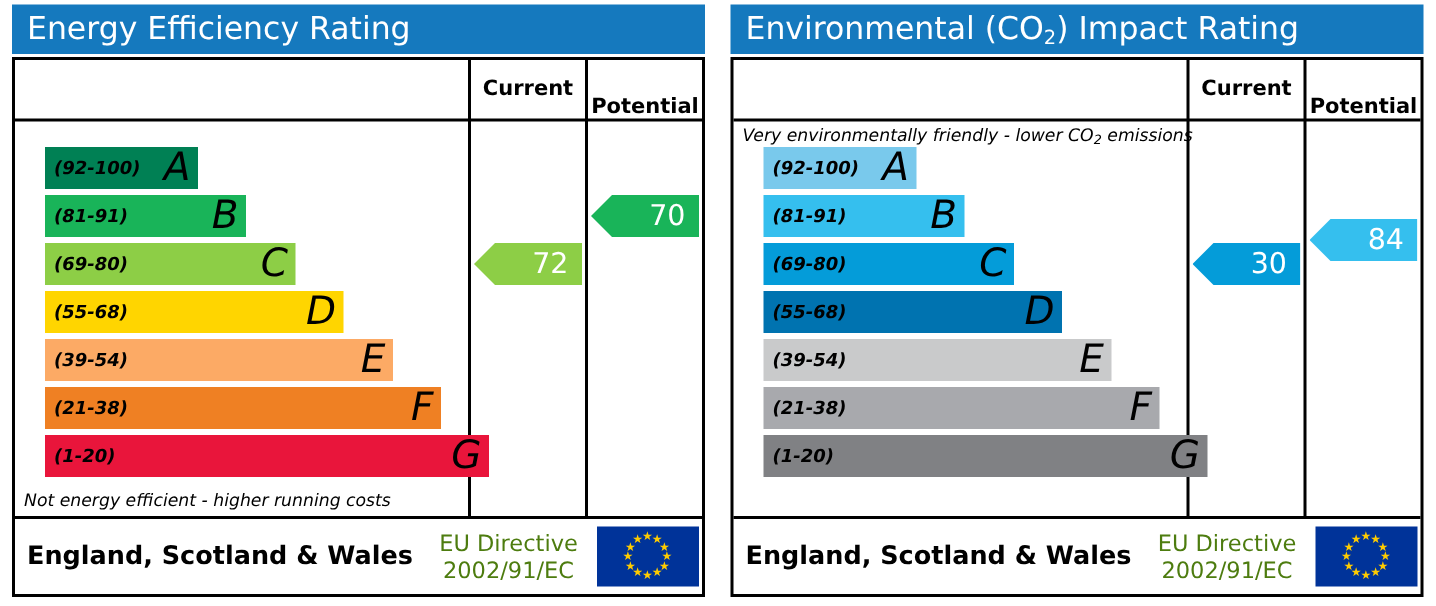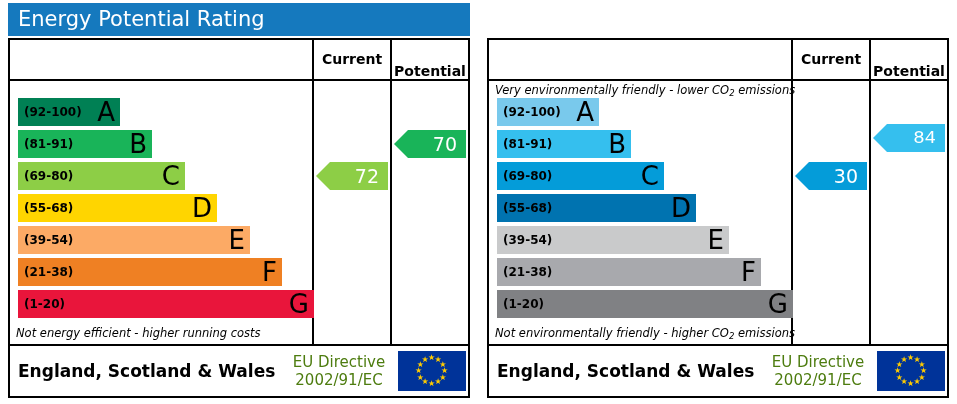--- a/index.html
+++ b/index.html
@@ -110,24 +110,25 @@
   .caption sub {
     font-size: 8.5px;
     vertical-align: baseline;
     position: relative;
     top: 2px;
   }
 
   
   .bands {
     position: absolute;
-    left: 8px;
+    left: 20px;
     top: 58px;
     width: 292px;
     height: 226px;
+    font-style: italic;
   }
   .band {
     position: absolute;
     left: 0;
     height: 28px;
     box-sizing: border-box;
   }
   .band .range {
     position: absolute;
     left: 6px;
@@ -218,21 +219,21 @@
   }
 </style>
 </head>
 <body>
 
 <div class="page">
 
   <div class="epc left">
 
     <div class="epc-title">
-      <span>Energy Potential Rating</span>
+      <span>Energy Efficiency Rating</span>
     </div>
 
     <div class="epc-table">
 
       <div class="hline h1"></div>
       <div class="hline h2"></div>
       <div class="vline c1"></div>
       <div class="vline c2"></div>
 
       <div class="col-head current">Current</div>
@@ -297,20 +298,23 @@
             <span class="star" style="left: 22.7417px; top: 13.5px; color: rgb(255, 204, 0);"></span>
             <span class="star" style="left: 27.5px; top: 8.74167px; color: rgb(255, 204, 0);"></span>
           </div>
       </div>
 
     </div>
   </div>
 
   <div class="epc right">
 
+    <div class="epc-title">
+      <span>Environmental (CO</span><sub>2</sub><span>) Impact Rating</span>
+    </div>
 
     <div class="epc-table">
 
       <div class="hline h1"></div>
       <div class="hline h2"></div>
       <div class="vline c1"></div>
       <div class="vline c2"></div>
 
       <div class="col-head current">Current</div>
       <div class="col-head potential">Potential</div>
@@ -343,26 +347,23 @@
           <div class="band" style="top: 160px; width: 264px; background: rgb(168, 169, 173);">
             <span class="range">(21-38)</span>
             <span class="letter">F</span>
           </div>
           <div class="band" style="top: 192px; width: 296px; background: rgb(128, 129, 132);">
             <span class="range">(1-20)</span>
             <span class="letter">G</span>
           </div>
         </div>
 
-      <div class="caption bottom">
-        <span>Not environmentally friendly - higher CO</span><sub>2</sub><span> emissions</span>
-      </div>
 
       <div class="arrow current" style="background: rgb(4, 156, 217); top: 122px;">30</div>
-      <div class="arrow potential" style="background: rgb(53, 191, 238); top: 84px; font-family: Liberation Mono, monospace;">84</div>
+      <div class="arrow potential" style="background: rgb(53, 191, 238); top: 106px;">84</div>
 
       <div class="footer">
         <div class="footer-region">England, Scotland &amp; Wales</div>
         <div class="footer-directive">
           <div>EU Directive</div>
           <div>2002/91/EC</div>
         </div>
         <div class="eu-flag" style="background: rgb(0, 51, 153);">
             <span class="star" style="left: 34px; top: 7px; color: rgb(255, 204, 0);"></span>
             <span class="star" style="left: 40.5px; top: 8.74167px; color: rgb(255, 204, 0);"></span>

